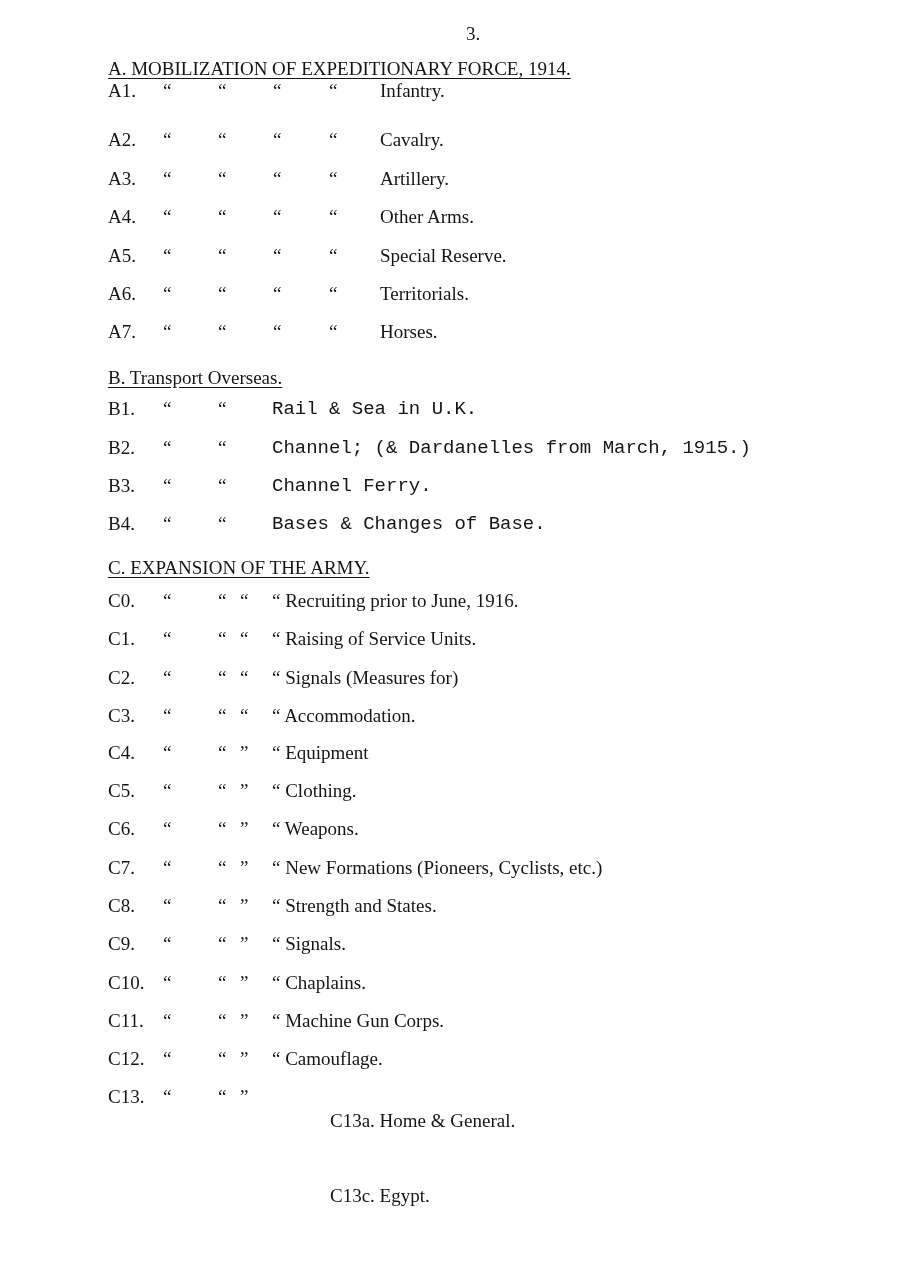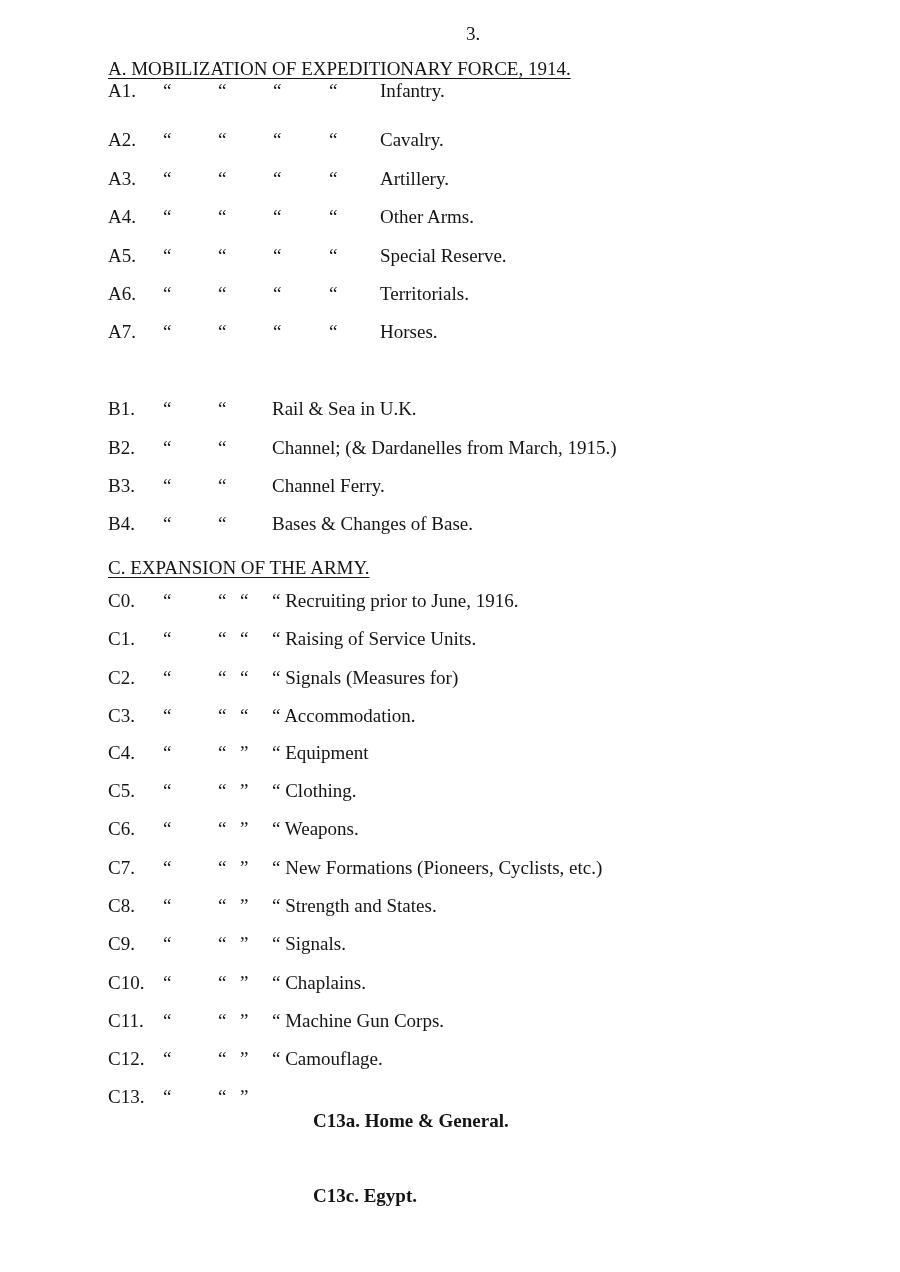--- a/index.html
+++ b/index.html
@@ -17,23 +17,23 @@
   .line span{position:absolute;white-space:nowrap;line-height:22px;}
   .pagenum{left:466px;}
   .heading{left:108px;text-decoration:underline;text-underline-offset:3px;text-align:center;}
   .code{left:108px;}
   .p1{left:163px;}
   .p2{left:218px;}
   .p3{left:273px;}
   .p4{left:329px;}
   .p3c{left:240px;}
   .la{left:380px;}
-  .lb{left:272px;}
+  .lb{left:272px;font-family:Liberation Mono, monospace;}
   .lc{left:272px;}
-  .sub{left:313px;font-weight:bold;}
+  .sub{left:330px;}
 </style>
 </head>
 <body>
 
 <div class="page">
 
   <div class="line" style="top:23px">
     <span class="pagenum">3.</span>
   </div>
 
@@ -90,20 +90,23 @@
   </div>
   <div class="line" style="top:321px">
     <span class="code">A7.</span>
     <span class="p1">“</span>
     <span class="p2">“</span>
     <span class="p3">“</span>
     <span class="p4">“</span>
     <span class="la">Horses.</span>
   </div>
 
+  <div class="line" style="top:367px">
+    <span class="heading">B. Transport Overseas.</span>
+  </div>
   <div class="line" style="top:398px">
     <span class="code">B1.</span>
     <span class="p1">“</span>
     <span class="p2">“</span>
     <span class="lb">Rail &amp; Sea in U.K.</span>
   </div>
   <div class="line" style="top:437px">
     <span class="code">B2.</span>
     <span class="p1">“</span>
     <span class="p2">“</span>

